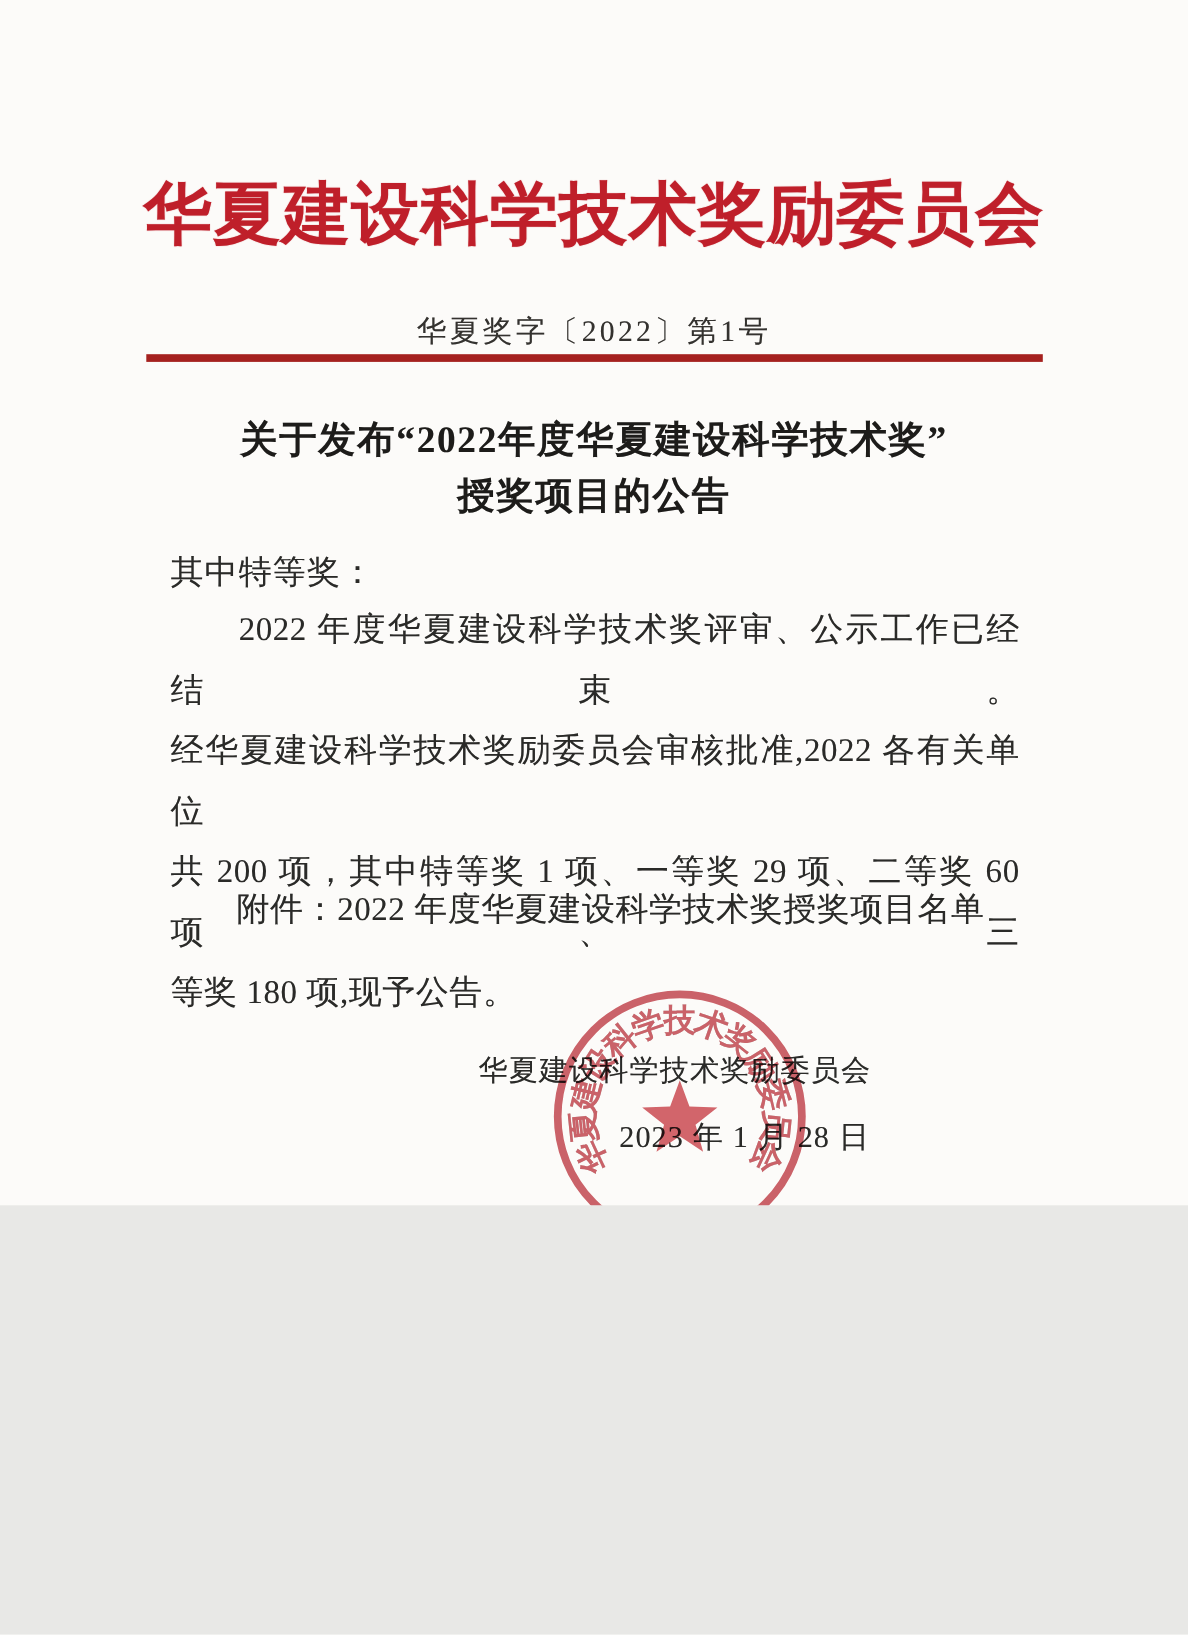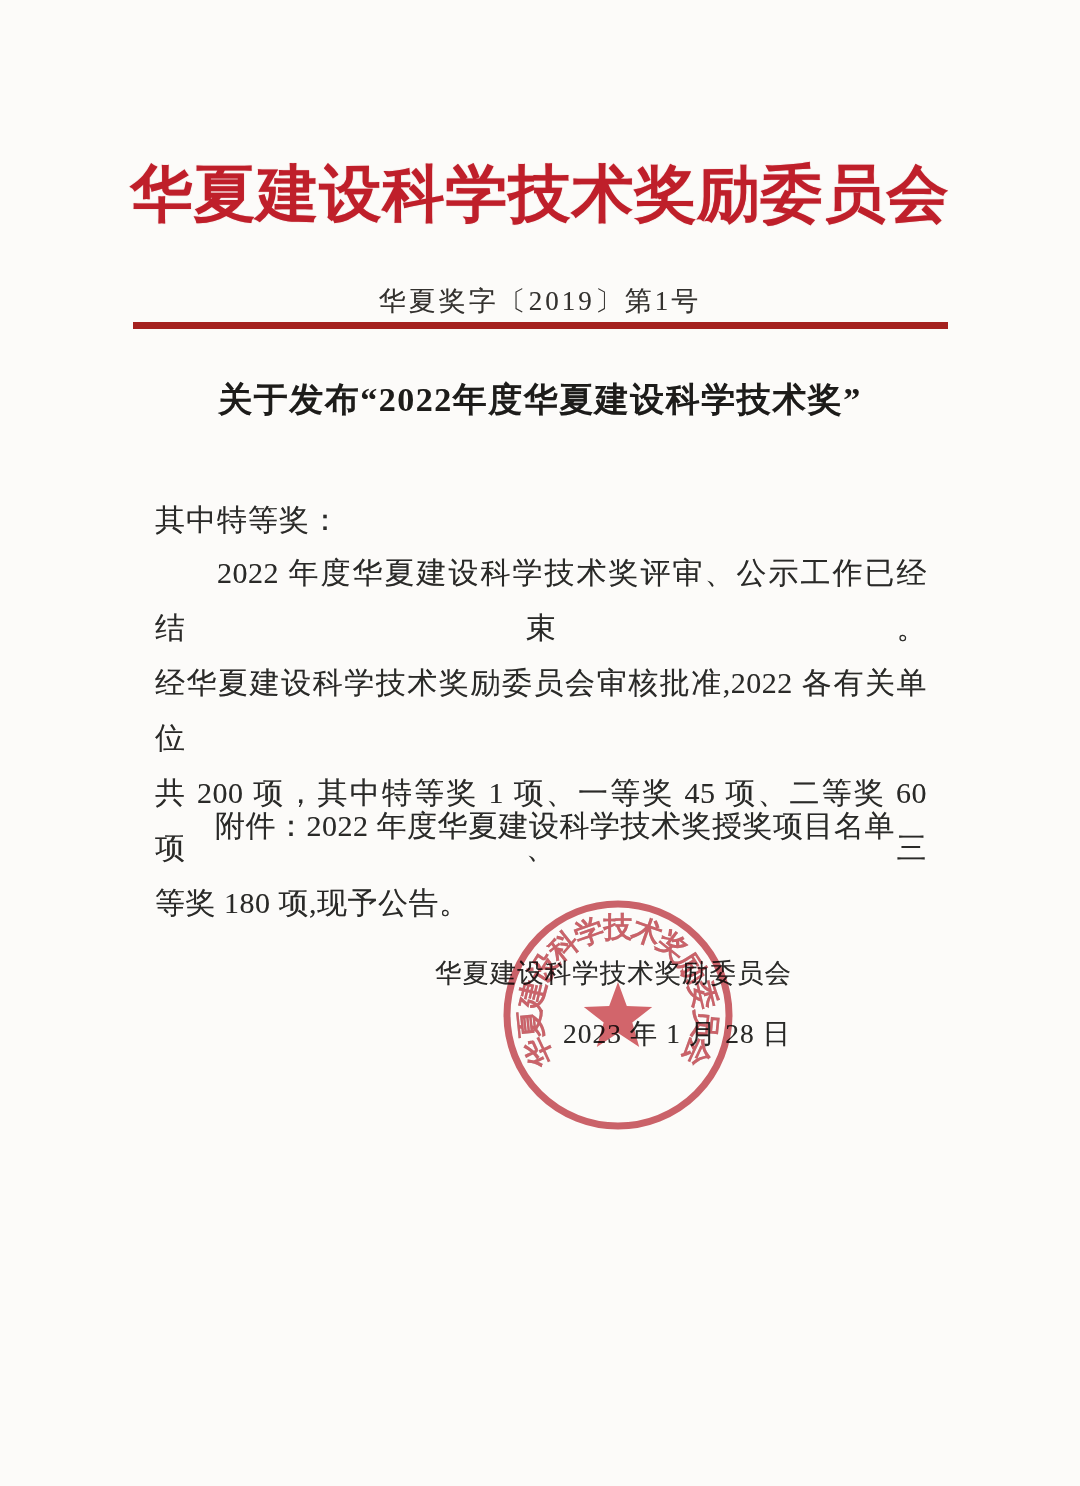--- a/index.html
+++ b/index.html
@@ -1,18 +1,18 @@
 <!DOCTYPE html>
 <html style="--letterhead-red: #bf1f2a; --rule-red: #a5211f; --seal-red: #c4454e; --seal-star-red: #cd4a52; --text-black: #2a2a28; --paper: #fcfbf9;"><head>
 <meta charset="utf-8">
 <style>
   html,body { margin:0; padding:0; background:#e8e8e6; }
   .page {
     position:relative;
-    width:1080px; height:1486px;
+    width:1080px; height:1096px;
     margin:0 auto;
     background: var(--paper, #fcfbf9);
     font-family: "Liberation Serif", "DejaVu Serif", serif;
     color: var(--text-black, #2a2a28);
     overflow:hidden;
   }
   
   .page { text-shadow: 0 0 0.6px rgba(50,50,50,0.35); }
 
   .letterhead {
@@ -94,32 +94,33 @@
     fill: var(--seal-star-red, #cd4a52);
   }
 </style>
 </head>
 <body>
 
 <div class="page">
 
   <h1 class="letterhead">华夏建设科学技术奖励委员会</h1>
 
-  <div class="doc-number">华夏奖字〔2019〕第1号</div>
+  <div class="doc-number">华夏奖字〔2022〕第1号</div>
 
   <div class="red-rule"></div>
 
   <h2 class="doc-title l1">关于发布“2022年度华夏建设科学技术奖”</h2>
+  <h2 class="doc-title l2">授奖项目的公告</h2>
 
   <div class="salutation">其中特等奖：</div>
 
   <div class="body-block">
     <div class="body-line indent just">2022 年度华夏建设科学技术奖评审、公示工作已经结束。</div>
     <div class="body-line just">经华夏建设科学技术奖励委员会审核批准,2022 各有关单位</div>
-    <div class="body-line just">共 200 项，其中特等奖 1 项、一等奖 45 项、二等奖 60 项、三</div>
+    <div class="body-line just">共 200 项，其中特等奖 1 项、一等奖 29 项、二等奖 60 项、三</div>
     <div class="body-line">等奖 180 项,现予公告。</div>
   </div>
 
   <div class="attachment">附件：2022 年度华夏建设科学技术奖授奖项目名单</div>
 
   <div class="signature">华夏建设科学技术奖励委员会</div>
   <div class="sign-date">2023 年 1 月 28 日</div>
 
   <svg class="seal" viewBox="0 0 260 260" aria-hidden="true">
     <circle class="ring" cx="130" cy="130" r="111"></circle>

